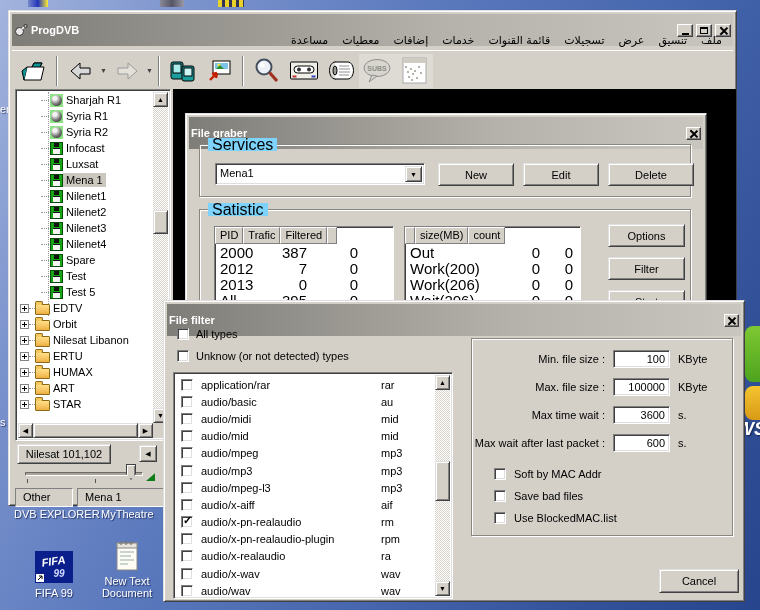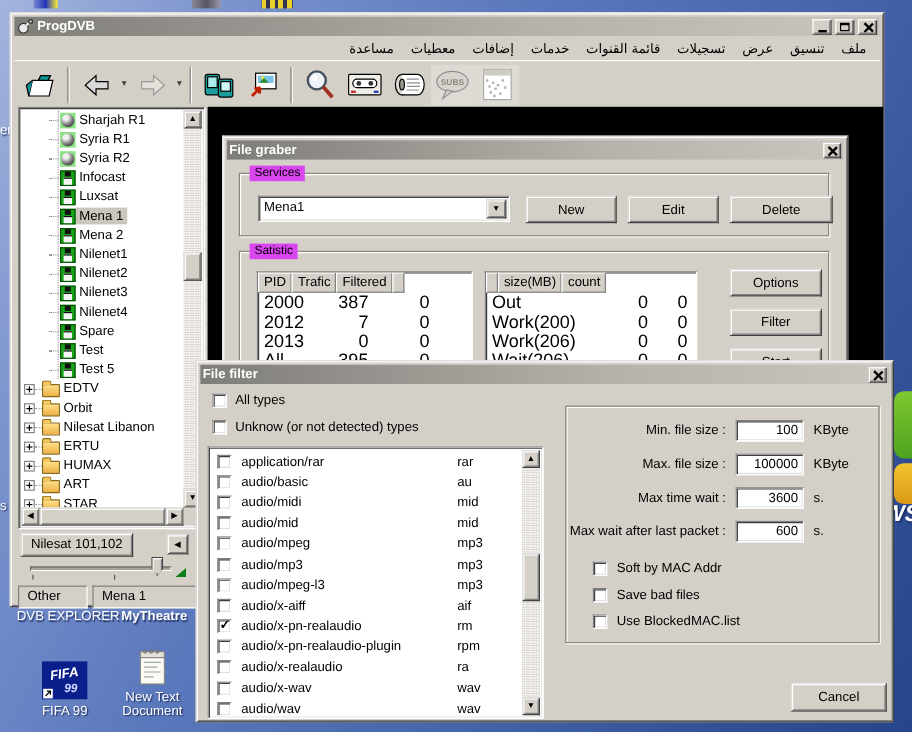--- a/index.html
+++ b/index.html
@@ -11,38 +11,38 @@
     background:linear-gradient(118deg,#a3b4dd 0%,#7b93cd 18%,#5b79bd 40%,#4767ae 62%,#34539b 82%,#27458c 100%);}
   .frag{position:absolute;top:0;height:7px;}
   .desk-label{position:absolute;color:#fff;font-size:11px;text-shadow:1px 1px 1px rgba(10,20,60,.7);white-space:nowrap;}
   .desk-frag{position:absolute;color:#fff;font-size:11px;text-shadow:1px 1px 1px rgba(10,20,60,.7);}
   .logo-frag{position:absolute;border-radius:8px 0 0 8px;}
   .ws-frag{position:absolute;color:#fff;font-weight:bold;font-style:italic;font-size:19px;text-shadow:1px 1px 2px rgba(0,0,30,.6);}
 
   
   .win{position:absolute;background:#d4d0c8;border:1px solid;border-color:#dfdfdf #404040 #404040 #dfdfdf;
        box-shadow:inset 1px 1px 0 #fff,inset -1px -1px 0 #808080;}
-  .titlebar{position:absolute;left:3px;right:3px;top:3px;height:16px;
+  .titlebar{position:absolute;left:3px;right:3px;top:3px;height:32px;
     background:linear-gradient(90deg,#7f7d78,#b5b2ab 60%,#c9c6bf);display:flex;align-items:center;gap:3px;padding:0 2px;}
   .title-text{color:#fff;font-weight:bold;font-size:11px;flex:1;line-height:15px;}
   .winbtn{width:16px;height:13px;background:#d4d0c8;border:1px solid;border-color:#fff #404040 #404040 #fff;
     box-shadow:inset -1px -1px 0 #808080;display:flex;align-items:center;justify-content:center;flex:0 0 auto;}
   .g-min{width:7px;height:2px;background:#000;margin-top:7px;}
   .g-max{width:8px;height:7px;border:1px solid #000;border-top-width:2px;}
   .g-close{width:9px;height:9px;position:relative;}
   .g-close::before,.g-close::after{content:"";position:absolute;left:4px;top:0;width:1.6px;height:10px;background:#000;}
   .g-close::before{transform:rotate(45deg);} .g-close::after{transform:rotate(-45deg);}
 
   .raised{background:#d4d0c8;border:1px solid;border-color:#dfdfdf #404040 #404040 #dfdfdf;
     box-shadow:inset 1px 1px 0 #fff,inset -1px -1px 0 #808080;}
   .btn{position:absolute;background:#d4d0c8;border:1px solid;border-color:#dfdfdf #404040 #404040 #dfdfdf;
     box-shadow:inset 1px 1px 0 #fff,inset -1px -1px 0 #808080;display:flex;align-items:center;justify-content:center;
     font-size:11px;cursor:default;}
   .group{position:absolute;border:1px solid #878680;box-shadow:inset 1px 1px 0 #fff,1px 1px 0 #fff;}
-  .group-label{position:absolute;top:-7px;left:8px;background:#d946ef;padding:0 4px;font-size:10px;line-height:13px;}
+  .group-label{position:absolute;top:-7px;left:8px;background:#7dd3fc;padding:0 4px;font-size:16px;line-height:13px;}
 
   
   .main-window{left:8px;top:10px;width:729px;height:496px;}
   .menubar{position:absolute;left:3px;right:3px;top:20px;height:19px;display:flex;direction:rtl;align-items:center;
     padding:0 4px;font-family:"DejaVu Sans",sans-serif;font-size:11px;}
   .menu-item{padding:2px 7px;}
   .toolbar{position:absolute;left:3px;right:3px;top:39px;height:40px;border-top:1px solid #fff;
     display:flex;align-items:center;padding-left:3px;}
   .tool-btn{width:37px;height:34px;display:flex;align-items:center;justify-content:center;}
   .tool-caret{width:9px;height:34px;display:flex;align-items:center;justify-content:center;font-size:7px;color:#444;}
@@ -164,21 +164,21 @@
   <div class="frag" style="left:218px;width:26px;background:repeating-linear-gradient(90deg,#e8d22a 0 4px,#333355 4px 7px);"></div>
 
   <span class="desk-frag" style="left:0;top:103px;">er</span>
   <span class="desk-frag" style="left:0;top:416px;">s</span>
 
   <div class="logo-frag" style="left:745px;top:326px;width:15px;height:56px;background:linear-gradient(180deg,#7ec832,#4ea31e);"></div>
   <div class="logo-frag" style="left:745px;top:386px;width:15px;height:34px;background:linear-gradient(180deg,#f4c430,#d99a16);"></div>
   <span class="ws-frag" style="left:736px;top:418px;">WS</span>
 
   <span class="desk-label" style="left:14px;top:508px;">DVB EXPLORER</span>
-  <span class="desk-label" style="left:101px;top:508px;font-weight:bold;">MyTheatre</span>
+  <span class="desk-label" style="left:101px;top:508px;">MyTheatre</span>
 
   <div class="desk-icon" style="left:22px;top:551px;width:64px;">
     <svg width="38" height="32">
       <rect width="38" height="32" fill="#0a1e8c"></rect>
       <text x="19" y="14" font-size="11" font-style="italic" font-weight="bold" fill="#fff" text-anchor="middle" transform="rotate(-8 19 14)">FIFA</text>
       <text x="24" y="26" font-size="10" font-style="italic" font-weight="bold" fill="#cfd6ff" text-anchor="middle">99</text>
       <rect x="1" y="23" width="8" height="8" fill="#fff"></rect>
       <path d="M3 29 L7 25 M4 25 h3 v3" stroke="#000" fill="none"></path>
     </svg>
     <span class="desk-label" style="position:static;margin-top:4px;">FIFA 99</span>
@@ -363,25 +363,20 @@
               <span class="ticon disk"></span>
               <span class="lbl">Luxsat</span>
             </div>
 
             <div class="trow channel on">
               <span class="stub"></span>
               <span class="ticon disk"></span>
               <span class="lbl">Mena 1</span>
             </div>
 
-            <div class="trow channel">
-              <span class="stub"></span>
-              <span class="ticon disk"></span>
-              <span class="lbl">Mena 2</span>
-            </div>
 
             <div class="trow channel">
               <span class="stub"></span>
               <span class="ticon disk"></span>
               <span class="lbl">Nilenet1</span>
             </div>
 
             <div class="trow channel">
               <span class="stub"></span>
               <span class="ticon disk"></span>

